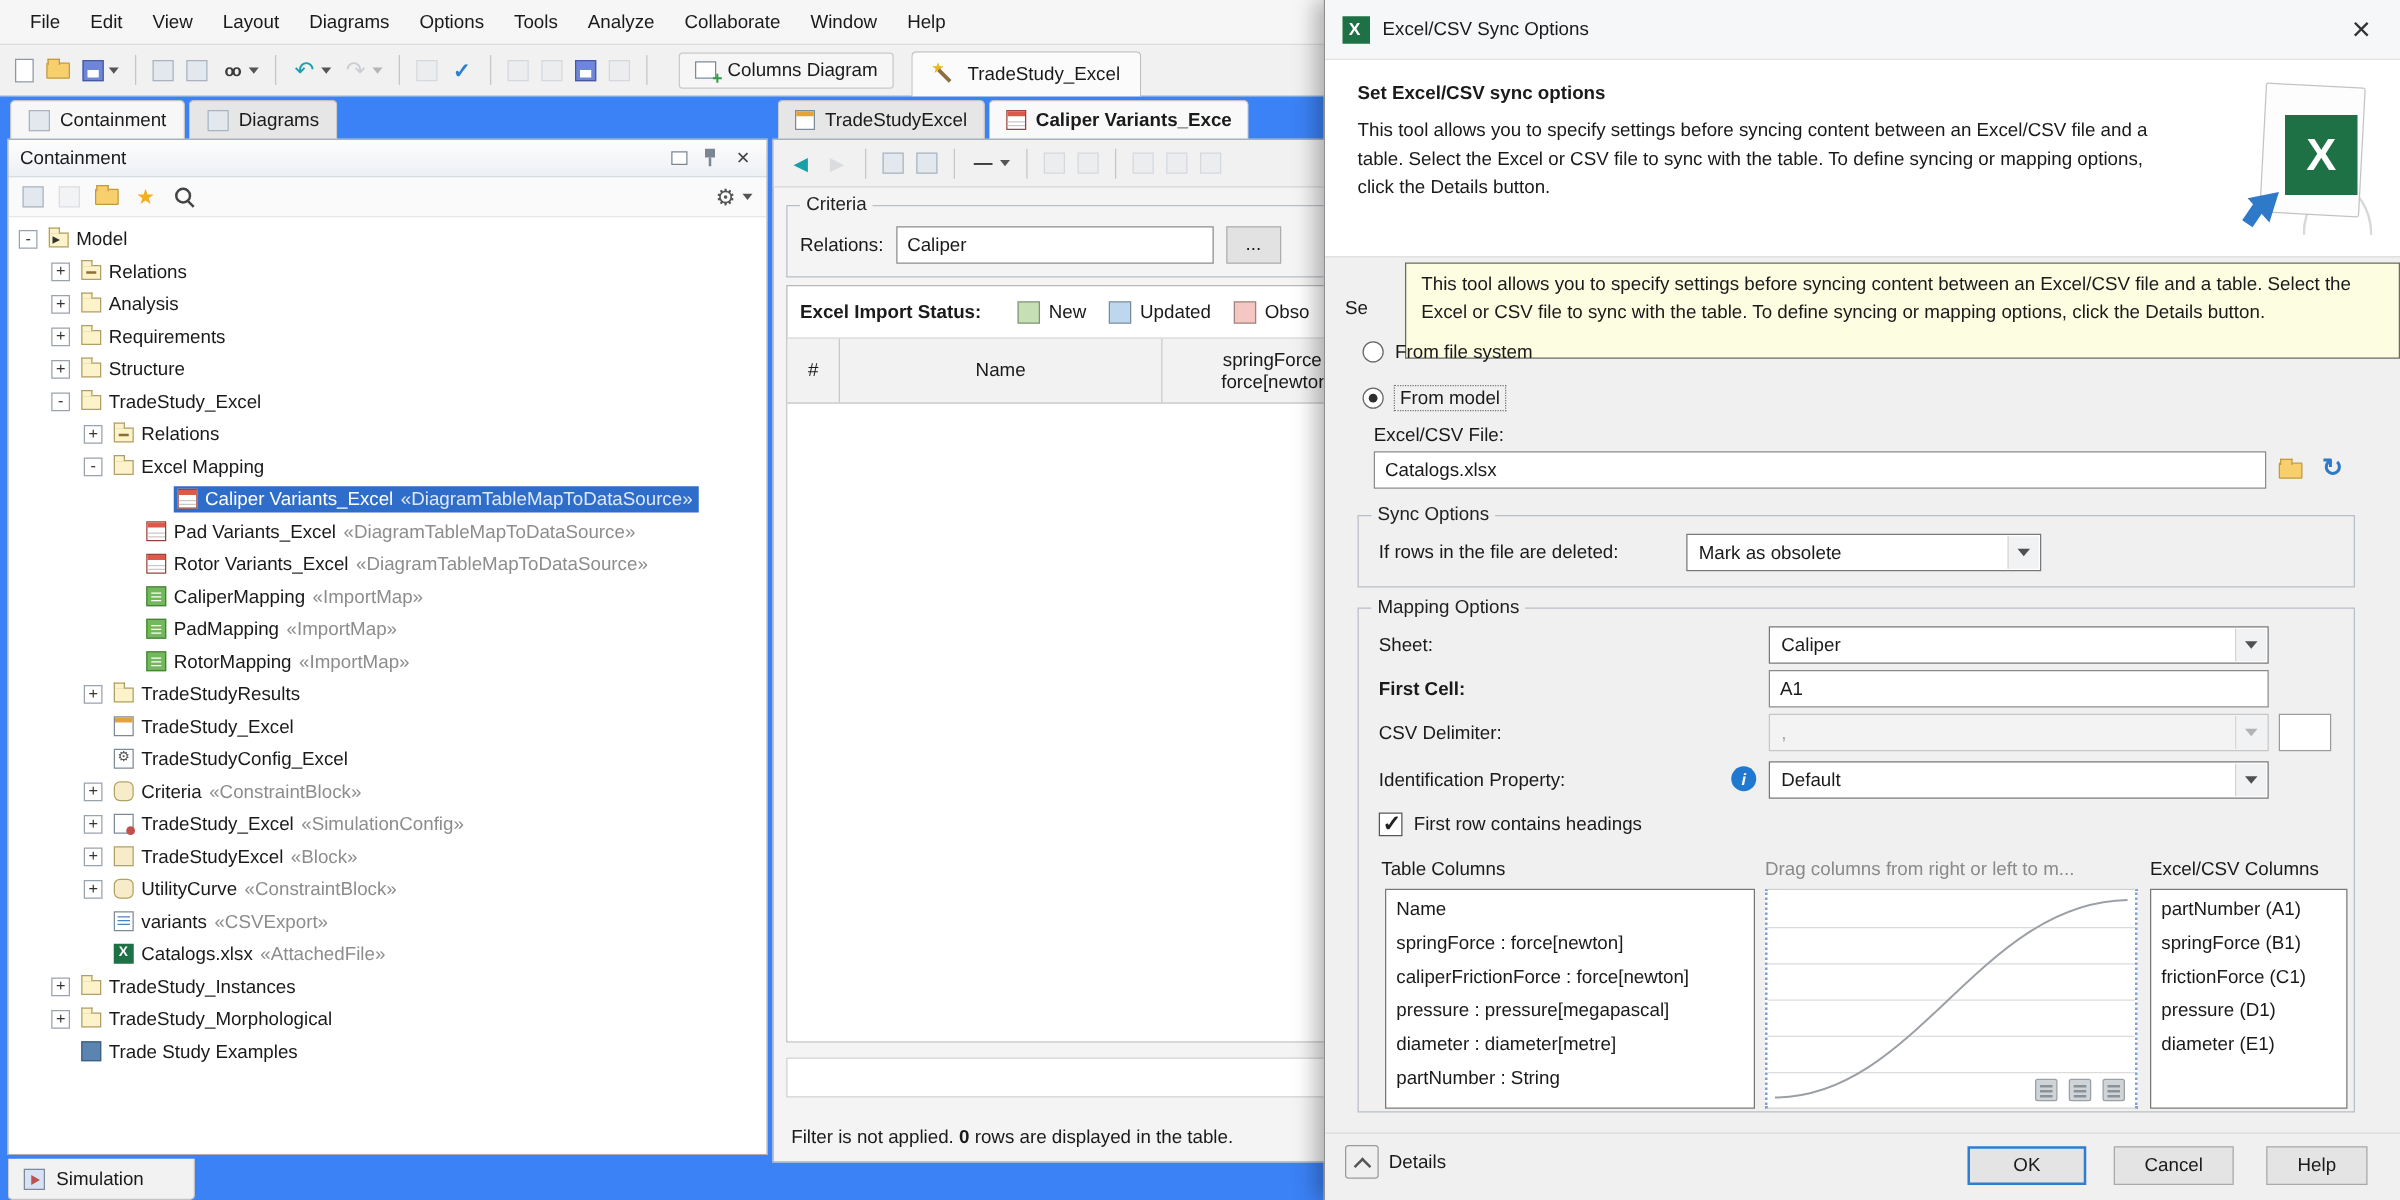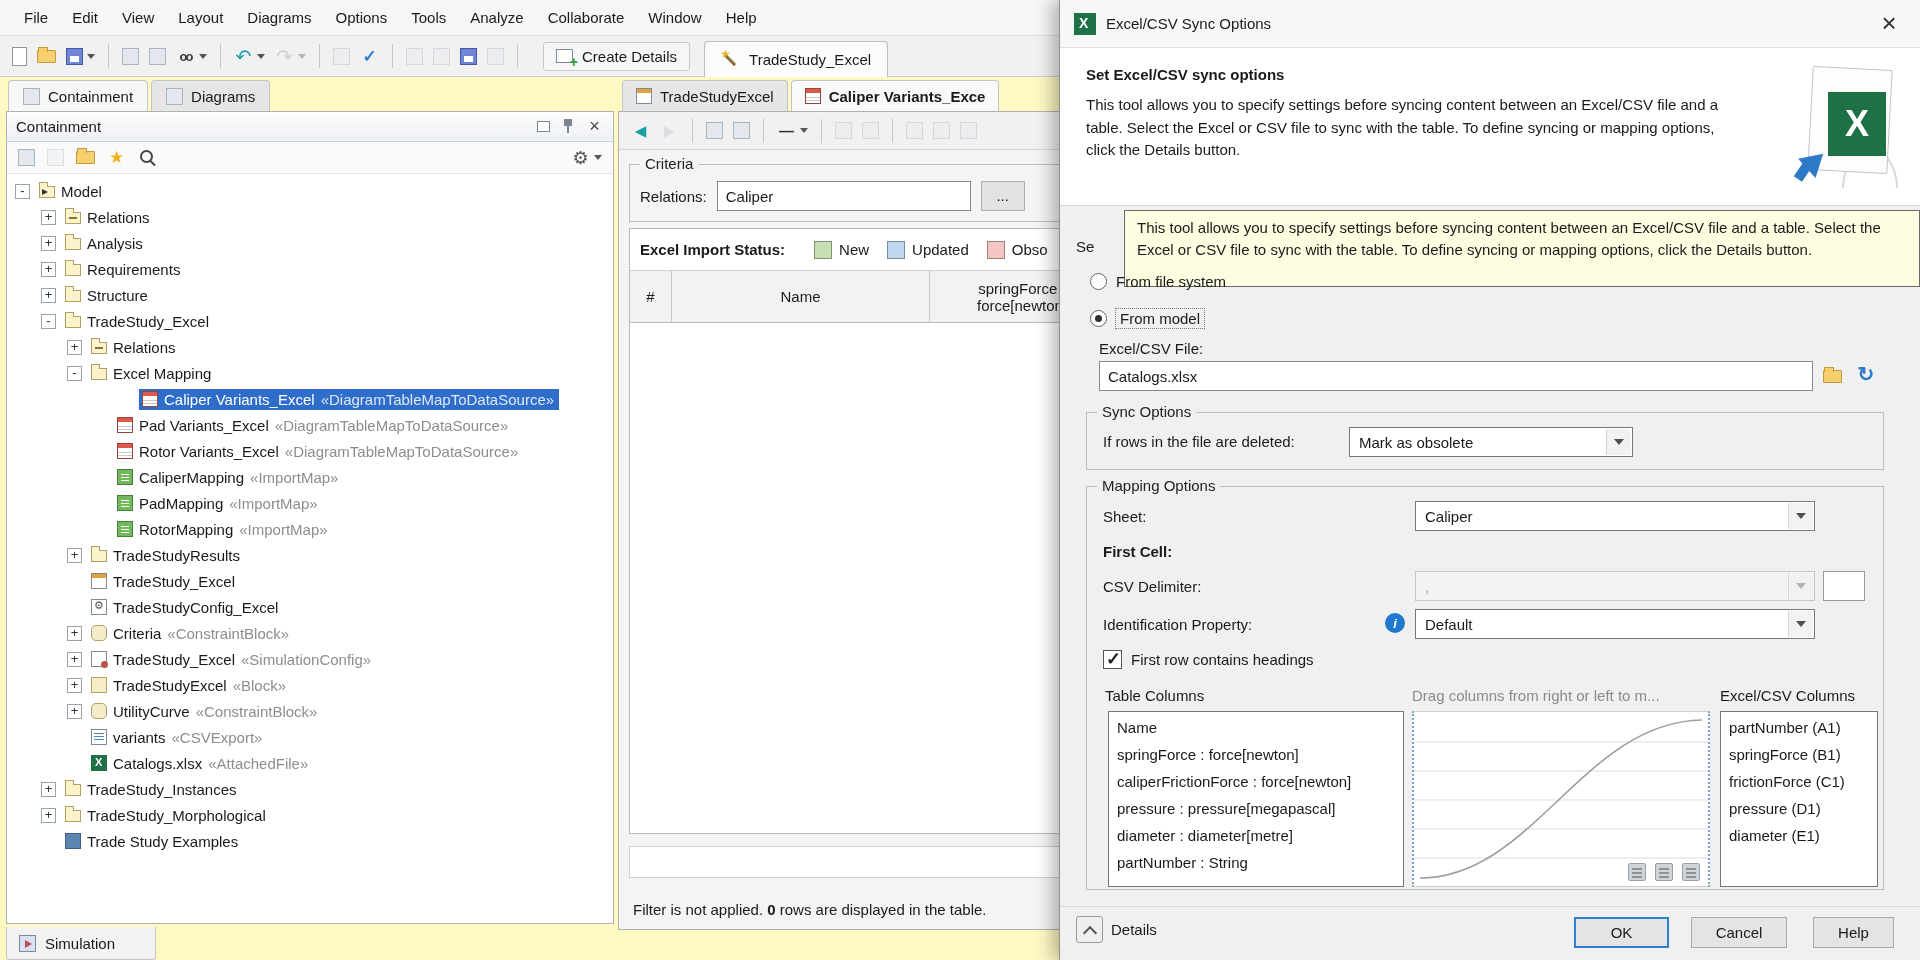--- a/index.html
+++ b/index.html
@@ -1,18 +1,18 @@
 <!DOCTYPE html>
 <html><head>
 <meta charset="utf-8">
 <style>
   * { box-sizing:border-box; margin:0; padding:0; }
   html,body { background:#d8d8d8; }
   body { font-family:"Liberation Sans", sans-serif; font-size:15px; color:#1a1a1a; }
-  #screen { position:relative; width:1920px; height:960px; background:#fef9c3; overflow:hidden; }
+  #screen { position:relative; width:1920px; height:960px; background:#3b82f6; overflow:hidden; }
 
   
   .menubar { position:absolute; top:0; left:0; right:0; height:36px; background:#f6f6f6;
              border-bottom:1px solid #dcdcdc; display:flex; align-items:center; padding-left:12px; z-index:1;}
   .menu-item { padding:0 12px; height:100%; display:flex; align-items:center; cursor:default; }
   .maintoolbar { position:absolute; top:36px; left:0; right:0; height:41px; background:#f1f1f1;
                  border-bottom:1px solid #cfcfcf; display:flex; align-items:center; padding-left:8px; z-index:1;}
   .tb-icons { display:flex; align-items:center; gap:2px; }
   .tb-btn { display:flex; align-items:center; padding:4px; border-radius:3px; }
   .tb-btn.disabled { opacity:.38; }
@@ -318,21 +318,21 @@
         <div class="tb-btn">
           <span class="gi gi-save-all"></span>
         </div>
         <div class="tb-btn disabled">
           <span class="gi gi-lock"></span>
         </div>
         <div class="tb-divider"></div>
       </div>
     <div class="create-diagram-btn">
       <span class="gi gi-create-diagram"></span>
-      <span>Create Details</span>
+      <span>Columns Diagram</span>
     </div>
     <div class="tool-tab">
       <span class="gi gi-wand"></span>
       <span>TradeStudy_Excel</span>
     </div>
   </div>
 
   <div class="left-area">
     <div class="doc-tabs">
       <div class="doc-tab active">
@@ -724,20 +724,23 @@
     <div class="groupbox map-group">
       <span class="group-label">Mapping Options</span>
 
       <span class="map-lab lab-sheet">Sheet:</span>
       <div class="combo fld cmb-sheet">
         <span>Caliper</span>
         <span class="arrow-zone"></span>
       </div>
 
       <span class="map-lab lab-cell">First Cell:</span>
+      <div class="text-input fld tf-cell">
+        <span>A1</span>
+      </div>
 
       <span class="map-lab lab-csv">CSV Delimiter:</span>
       <div class="combo disabled fld cmb-csv">
         <span>,</span>
         <span class="arrow-zone"></span>
       </div>
       <div class="csv-aux"></div>
 
       <span class="map-lab lab-id">Identification Property:</span>
       <span class="info-badge"></span>

